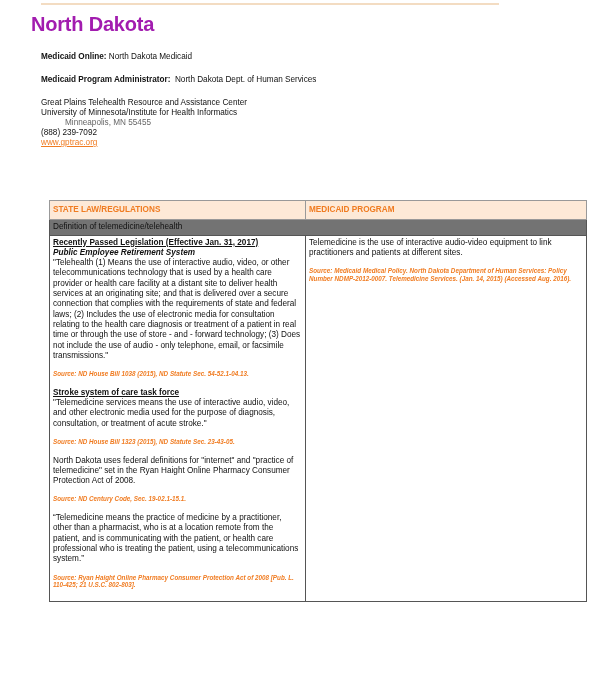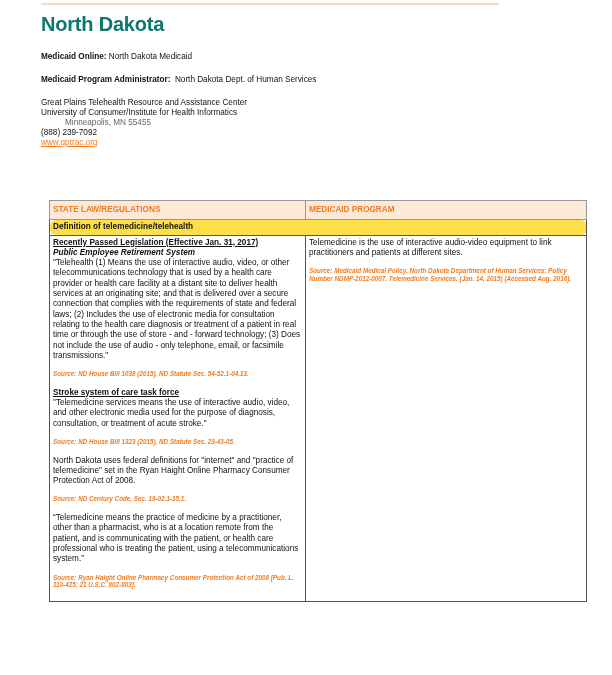--- a/index.html
+++ b/index.html
@@ -5,22 +5,22 @@
     html, body { margin: 0; padding: 0; background: #ffffff; }
     body {
       width: 612px; height: 675px; overflow: hidden; position: relative;
       font-family: "Liberation Sans", sans-serif; color: #111;
     }
     .top-rule {
       position: absolute; left: 41px; top: 3px; width: 458px; height: 2px;
       background: #f3dcc2;
     }
     .state-title {
-      position: absolute; left: 41px; top: 13px; margin: 0;
-      font-size: 20px; font-weight: bold; color: #0f766e; letter-spacing: -0.2px;
+      position: absolute; left: 31px; top: 13px; margin: 0;
+      font-size: 20px; font-weight: bold; color: #a21caf; letter-spacing: -0.2px;
     }
     .info { position: absolute; left: 41px; font-size: 8.2px; line-height: 10px; }
     .info b { font-weight: bold; }
     .info-1 { top: 52px; }
     .info-2 { top: 75px; }
     .rtrc { top: 98px; }
     .rtrc .line { display: block; }
     .rtrc .gray { color: #666; margin-left: 24px; }
     .rtrc a { color: #f07c22; text-decoration: underline; }
 
@@ -31,21 +31,21 @@
     }
     table.law td, table.law th {
       border: 1px solid #555; vertical-align: top; padding: 2px 3px; text-align: left;
     }
     table.law th {
       background: #fde9d7; color: #f07c22; font-weight: bold; padding: 4px 3px;
       border-color: #999;
     }
     .col-left { width: 256px; }
     .section-row td {
-      background: #fde047; font-weight: bold; padding: 4px 3px; border-color: #999; border-radius: 6px;
+      background: #737373; font-weight: normal; padding: 4px 3px; border-color: #999;
     }
     .sub-head { font-weight: bold; text-decoration: underline; display: block; }
     .sub-head-it { font-weight: bold; font-style: italic; display: block; }
     .para { display: block; }
     .src {
       display: block; color: #f07c22; font-style: italic; font-weight: bold;
       font-size: 6.3px; line-height: 7.6px; margin: 9px 0 10px 0;
     }
   </style>
 </head>
@@ -58,21 +58,21 @@
 <div class="info info-1">
   <b>Medicaid Online:</b><span> North Dakota Medicaid</span>
 </div>
 
 <div class="info info-2">
   <b>Medicaid Program Administrator:</b><span style="white-space:pre">  North Dakota Dept. of Human Services</span>
 </div>
 
 <div class="info rtrc">
   <span class="line">Great Plains Telehealth Resource and Assistance Center</span>
-  <span class="line">University of Consumer/Institute for Health Informatics</span>
+  <span class="line">University of Minnesota/Institute for Health Informatics</span>
   <span class="line gray">Minneapolis, MN 55455</span>
   <span class="line">(888) 239-7092</span>
   <a class="line">www.gptrac.org</a>
 </div>
 
 <table class="law">
   <colgroup>
     <col class="col-left">
     <col>
   </colgroup>

